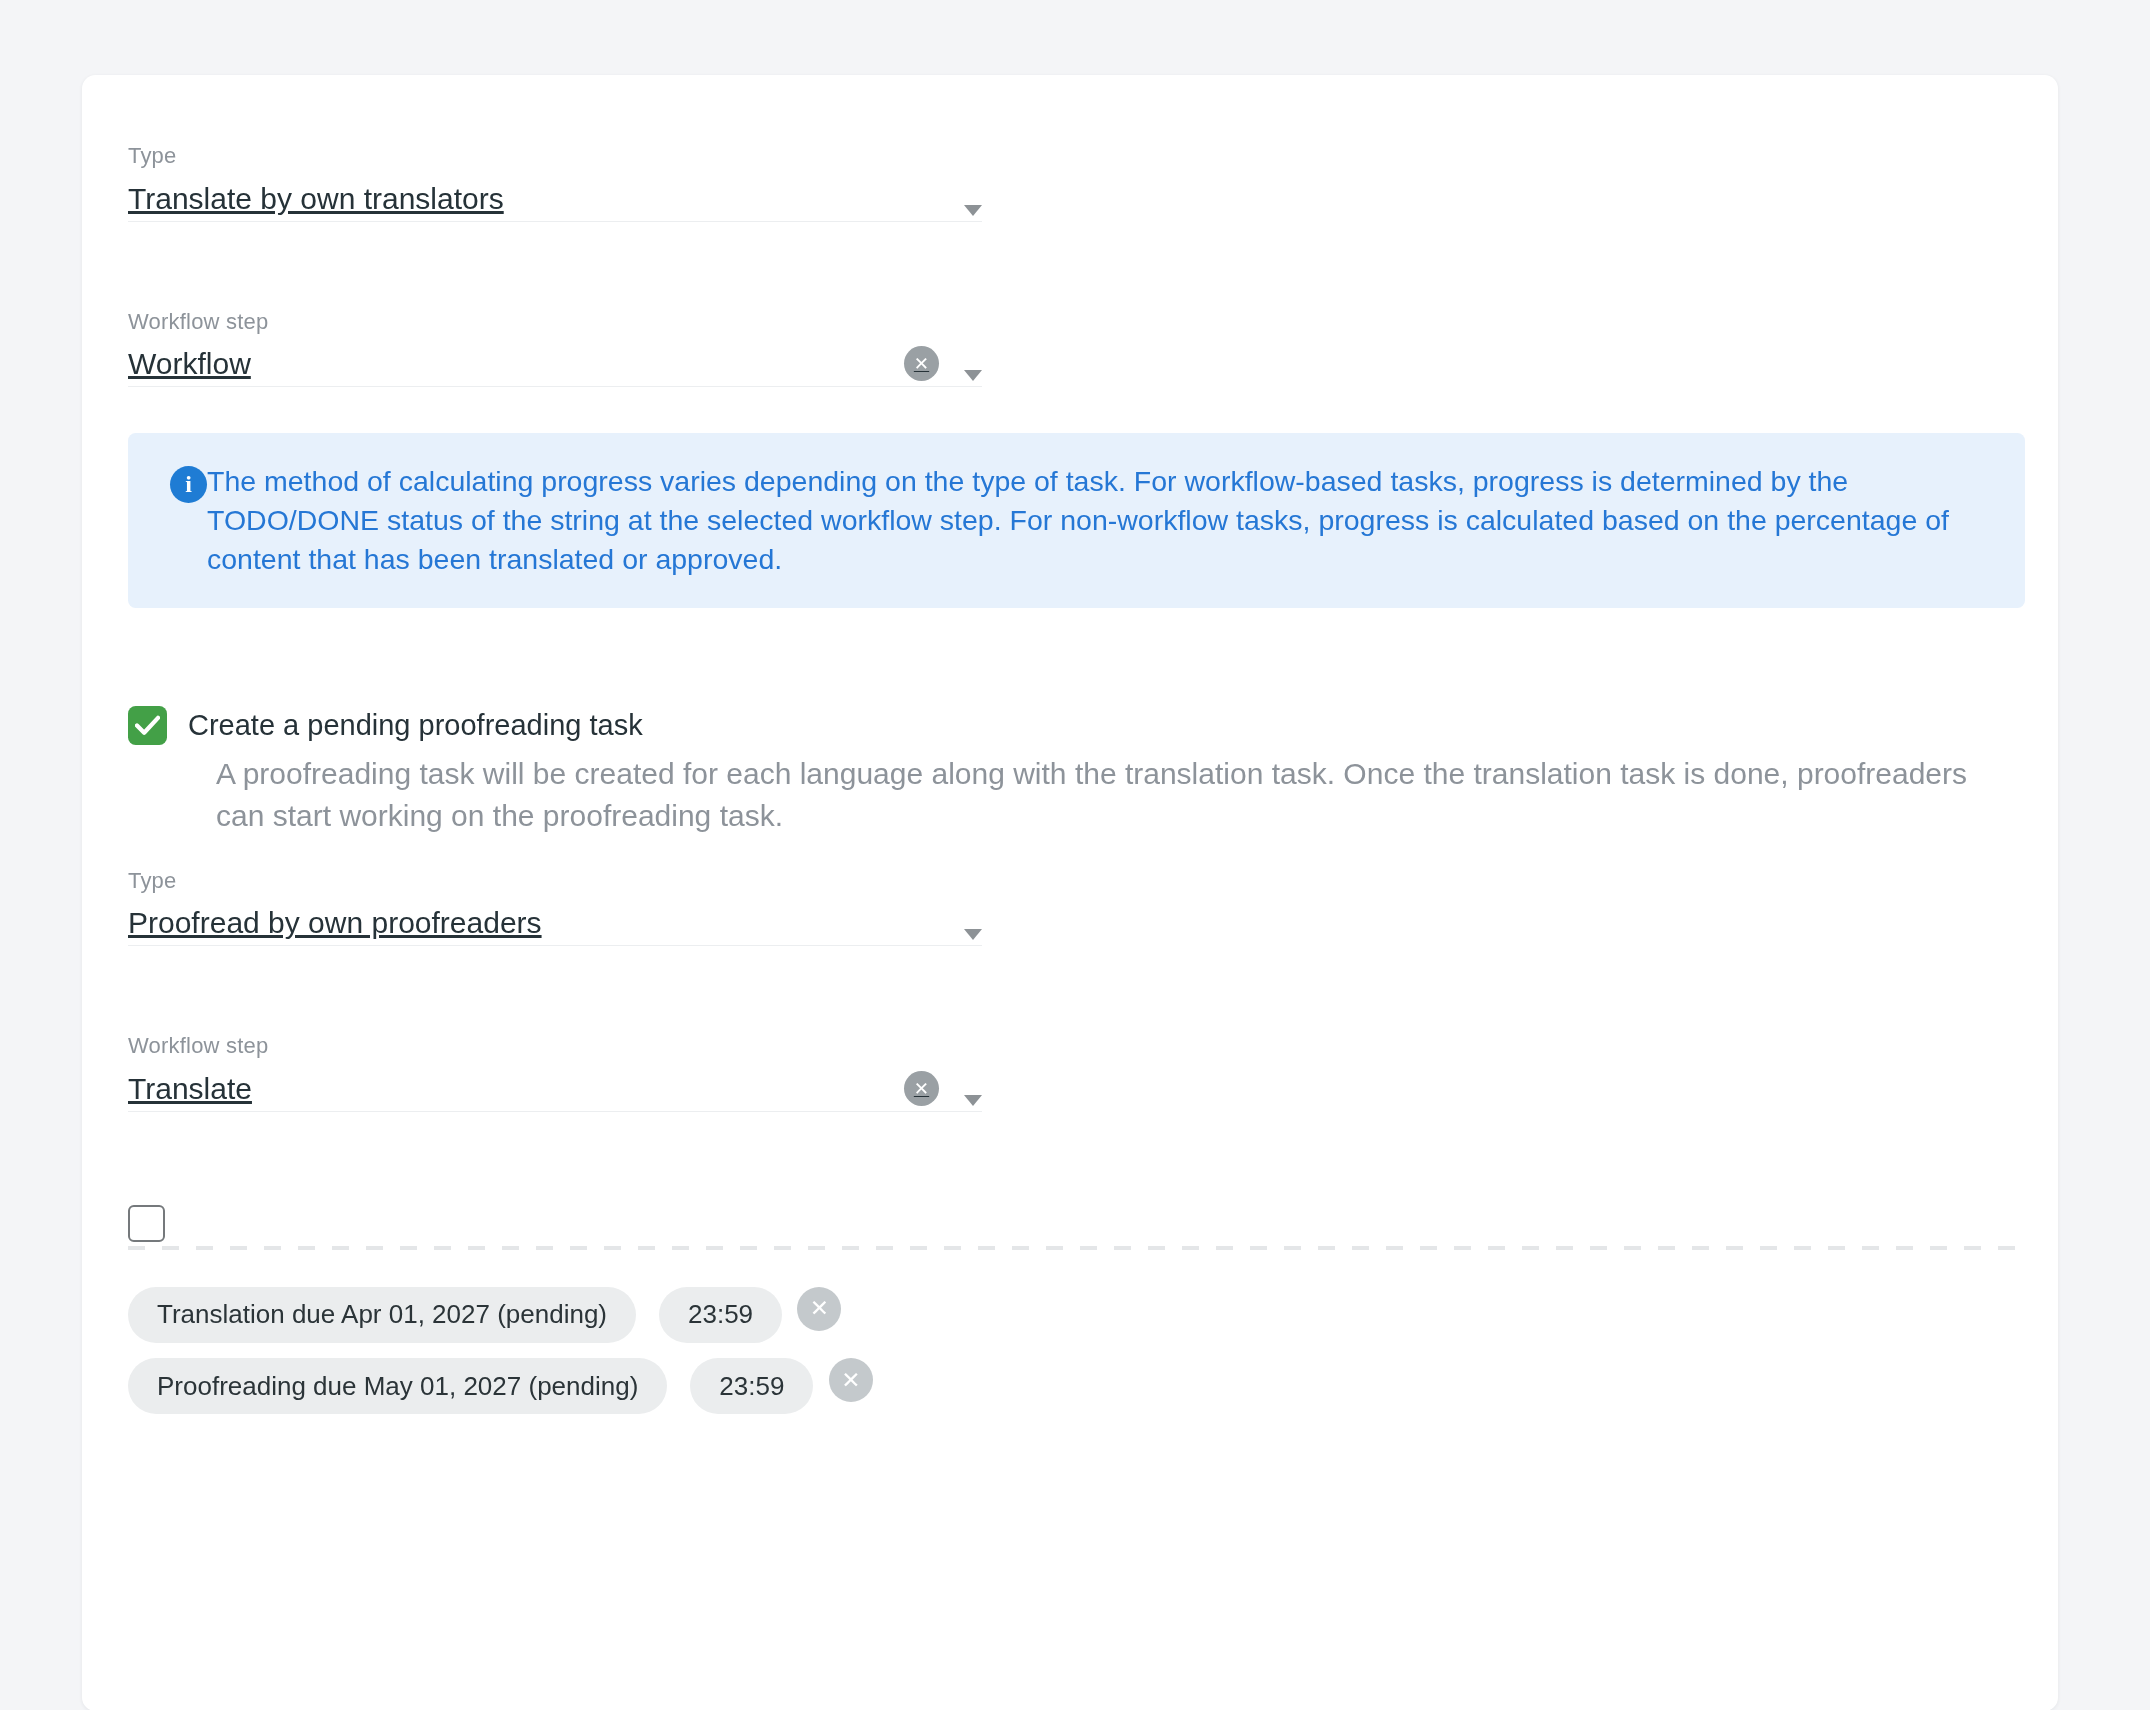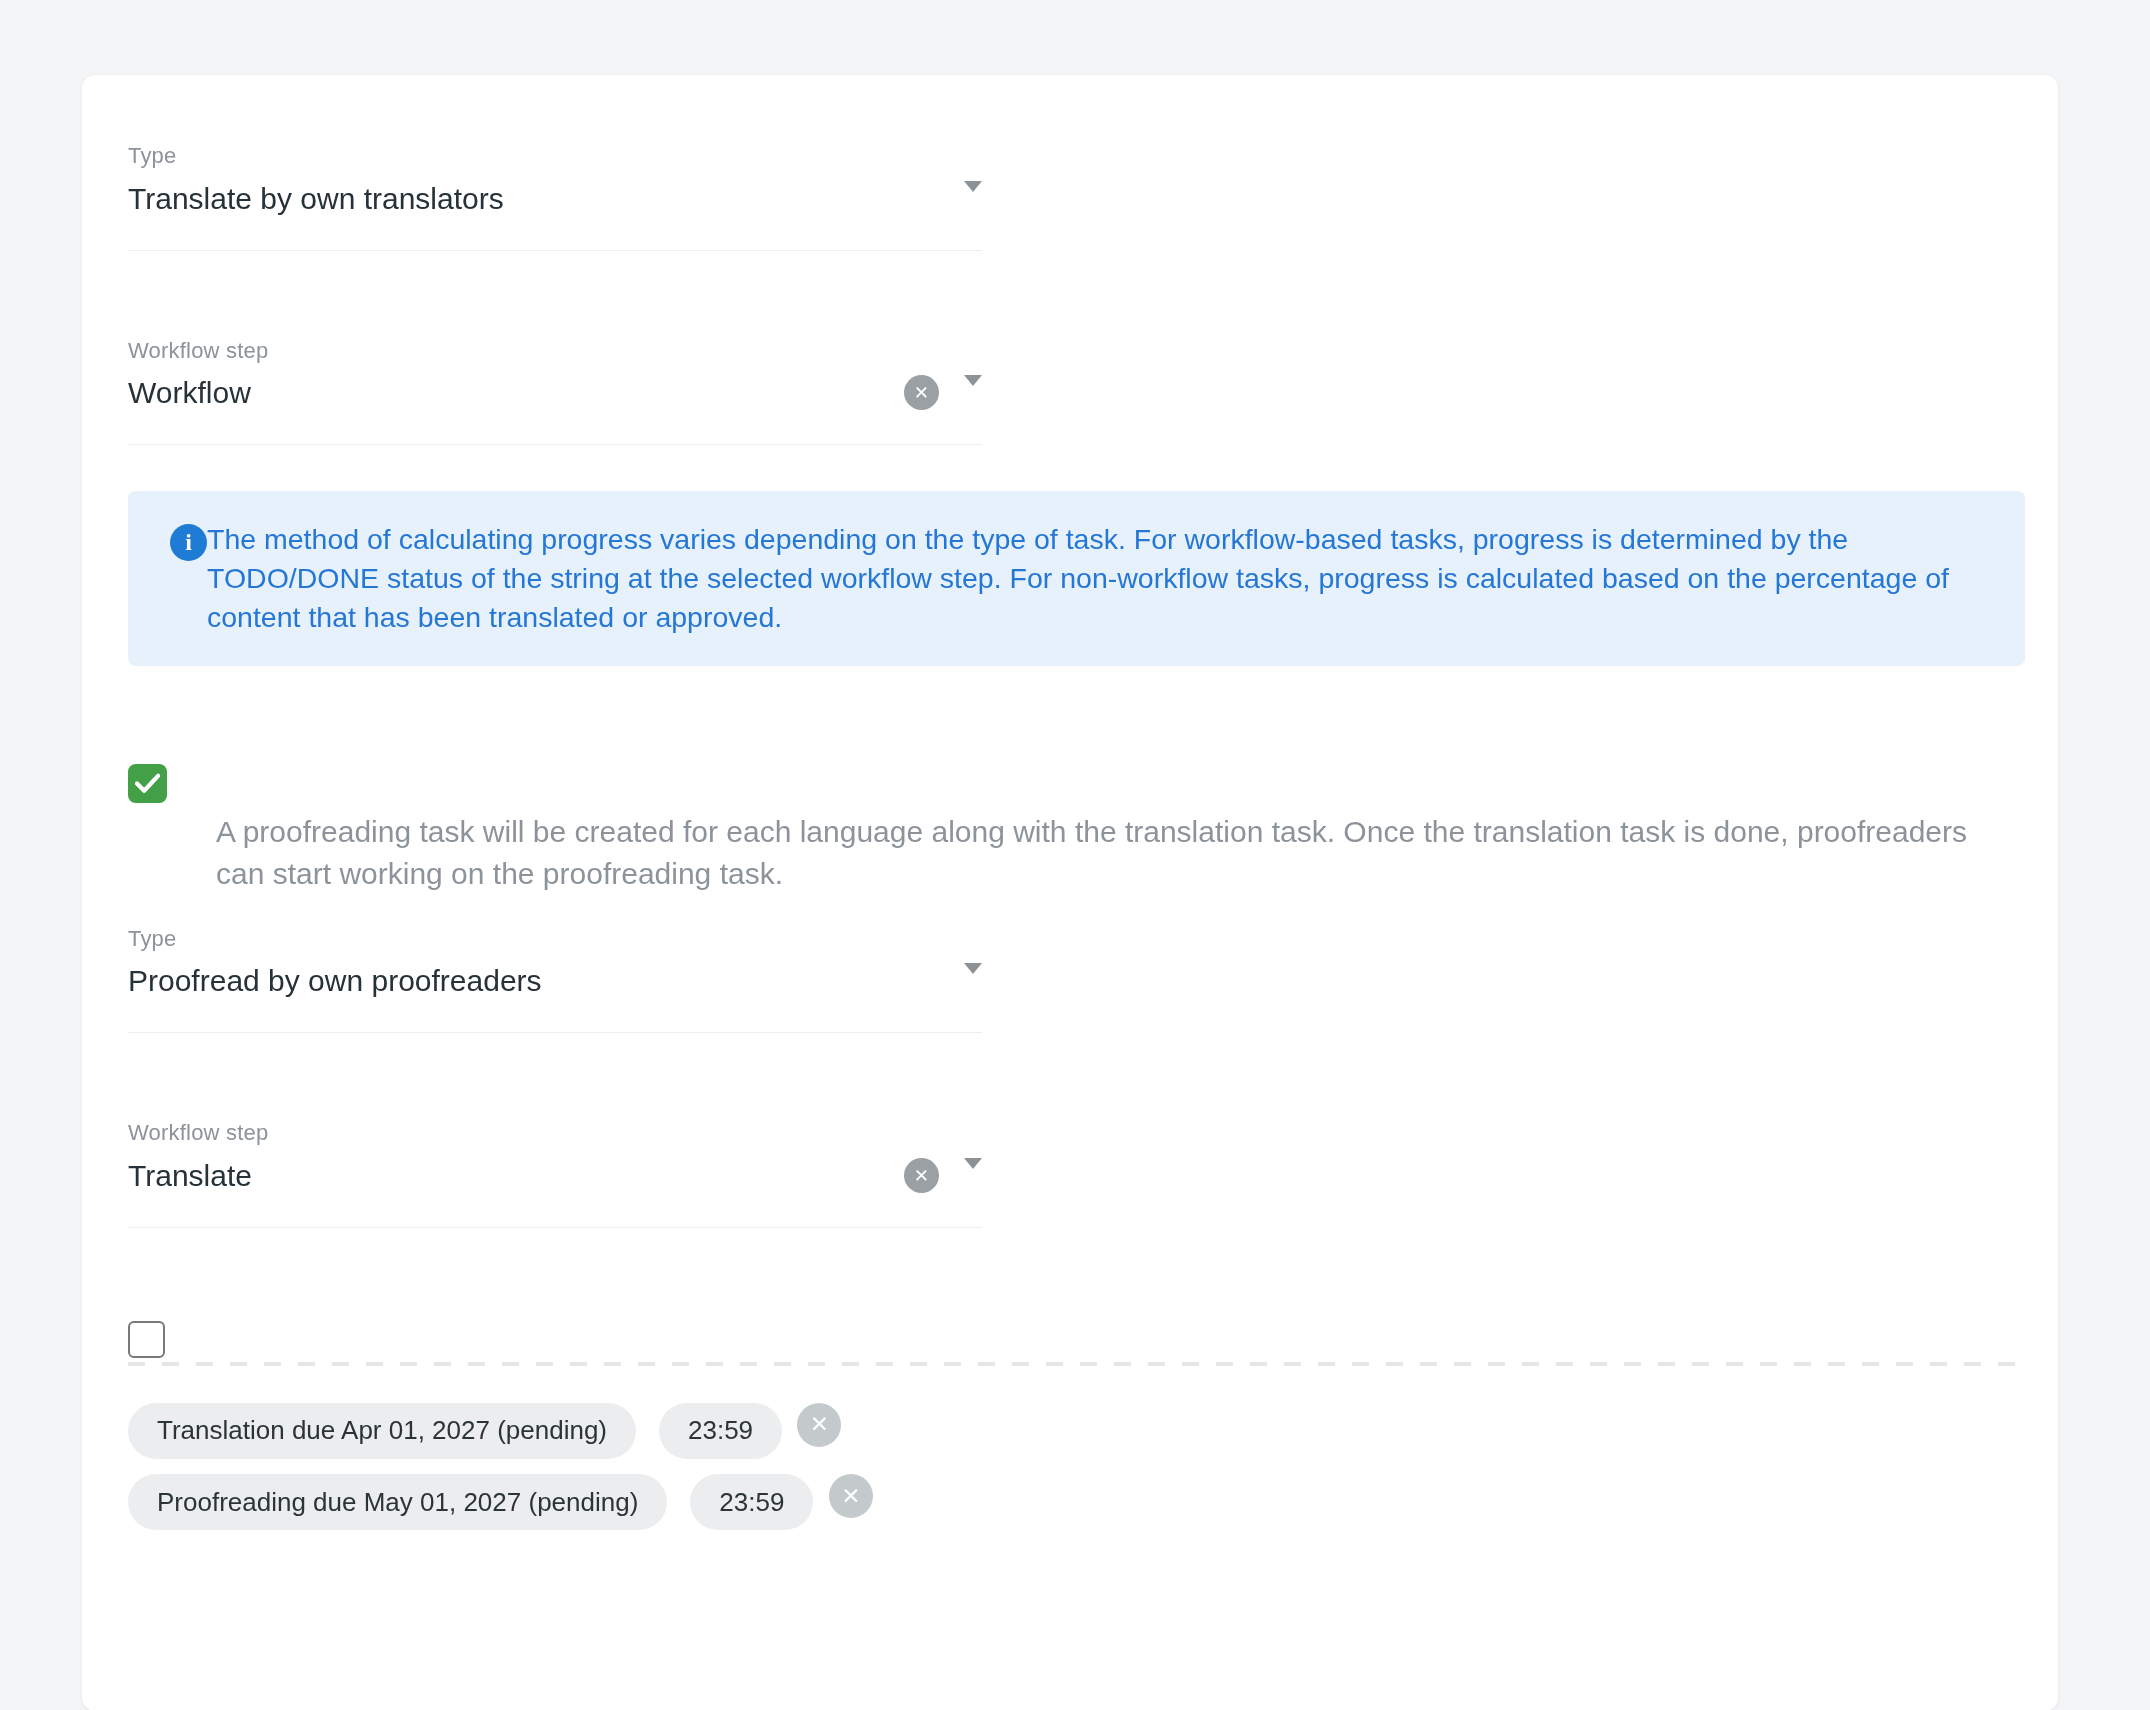--- a/index.html
+++ b/index.html
@@ -24,24 +24,25 @@
   
   .field { width:854px; }
   .field-label {
     font-size:22px;
     color:#8d939a;
     margin-bottom:11.6px;
     letter-spacing:0.2px;
   }
   .select-control {
     display:flex;
-    align-items:flex-start;
-    padding-bottom:34px;
+    align-items:flex-end;
+    padding-bottom:5px;
     border-bottom:1.9px solid #eceef0;
     cursor:pointer;
+    text-decoration:underline;
   }
   .select-value {
     flex:1;
     font-size:30px;
     line-height:35px;
     color:#263238;
   }
   .caret {
     width:0; height:0;
     border-left:9.7px solid transparent;
@@ -211,20 +212,21 @@
     <div class="info-text">The method of calculating progress varies depending on the type of task. For workflow-based tasks, progress is determined by the TODO/DONE status of the string at the selected workflow step. For non-workflow tasks, progress is calculated based on the percentage of content that has been translated or approved.</div>
   </div>
 
   <div class="check-block">
     <div class="check-row">
       <span class="checkbox checked">
         <svg width="25" height="21" viewBox="0 0 26 22">
           <polyline points="2,11 9.5,18.5 24,3" fill="none" stroke="#ffffff" stroke-width="4.5" stroke-linecap="round" stroke-linejoin="round"></polyline>
         </svg>
       </span>
+      <span class="check-label">Create a pending proofreading task</span>
     </div>
     <div class="check-desc">A proofreading task will be created for each language along with the translation task. Once the translation task is done, proofreaders can start working on the proofreading task.</div>
   </div>
 
   <div class="field mt-after-desc">
     <div class="field-label">Type</div>
     <div class="select-control">
       <span class="select-value">Proofread by own proofreaders</span>
       <span class="caret"></span>
     </div>

